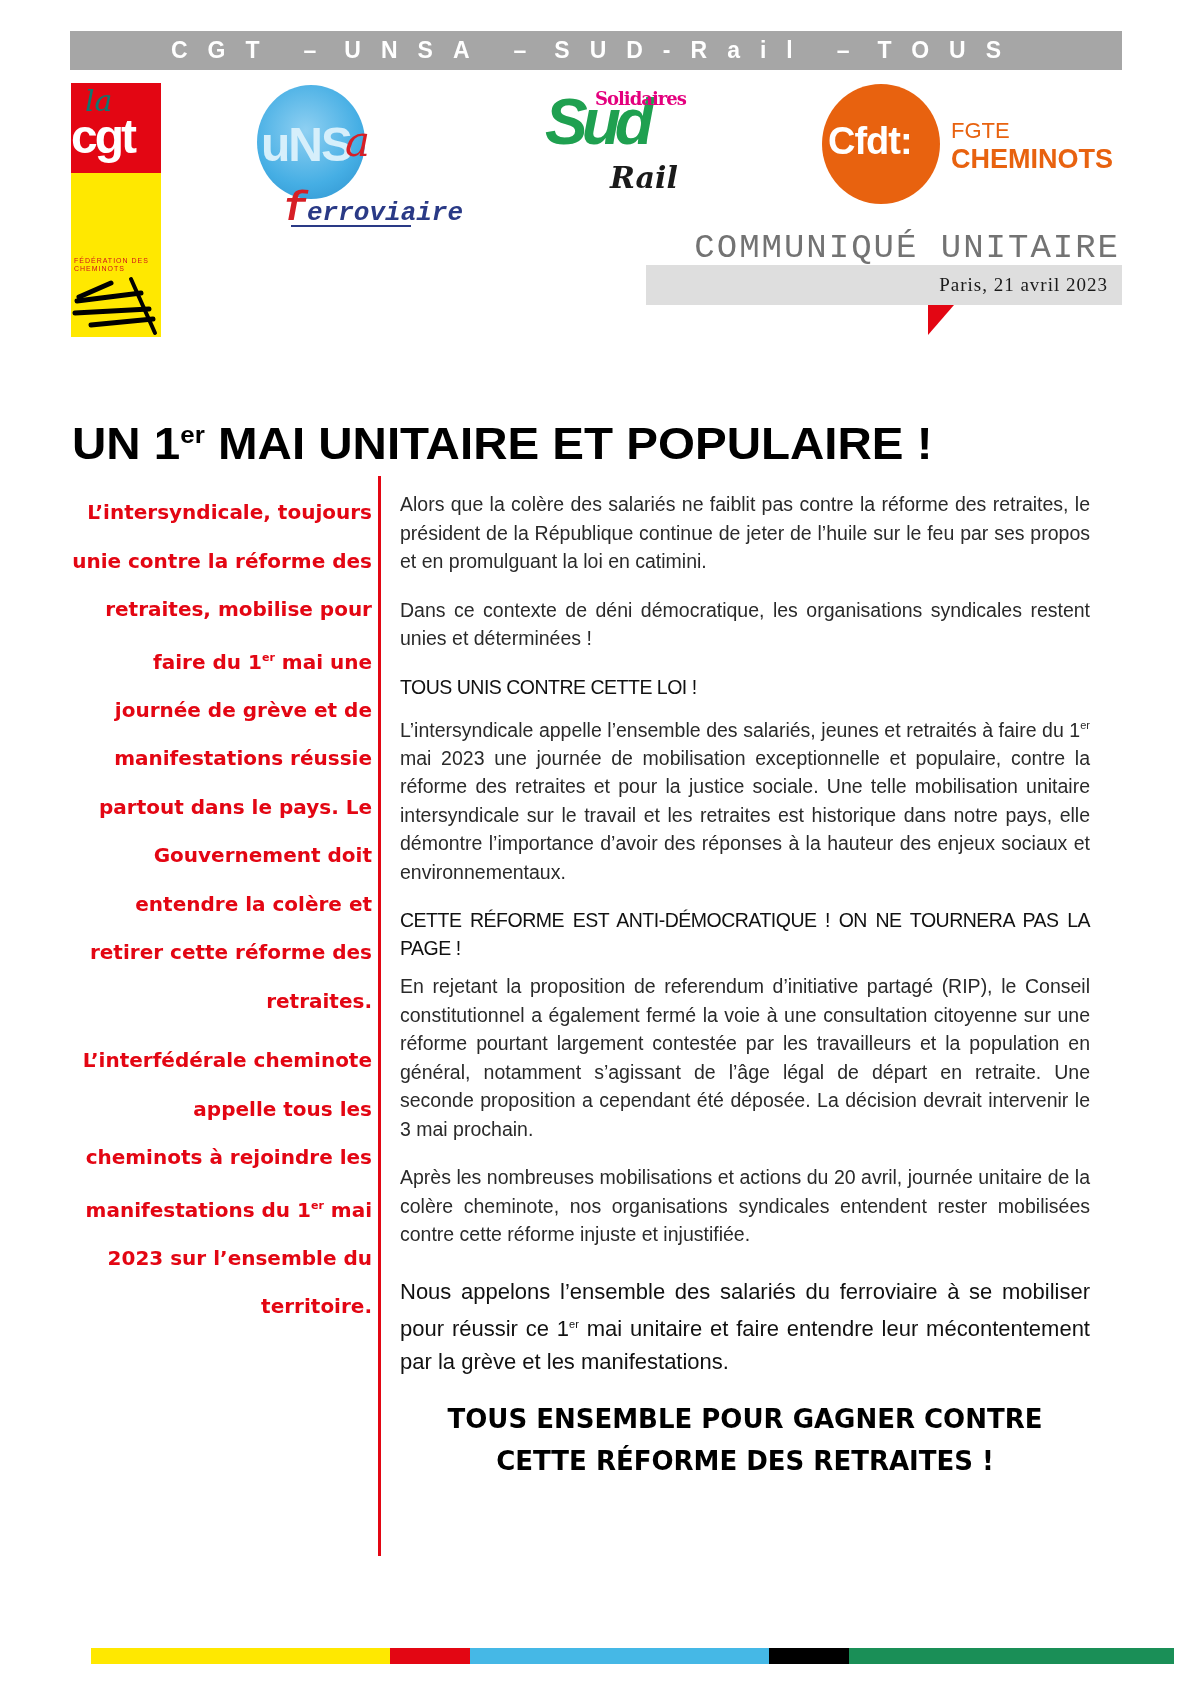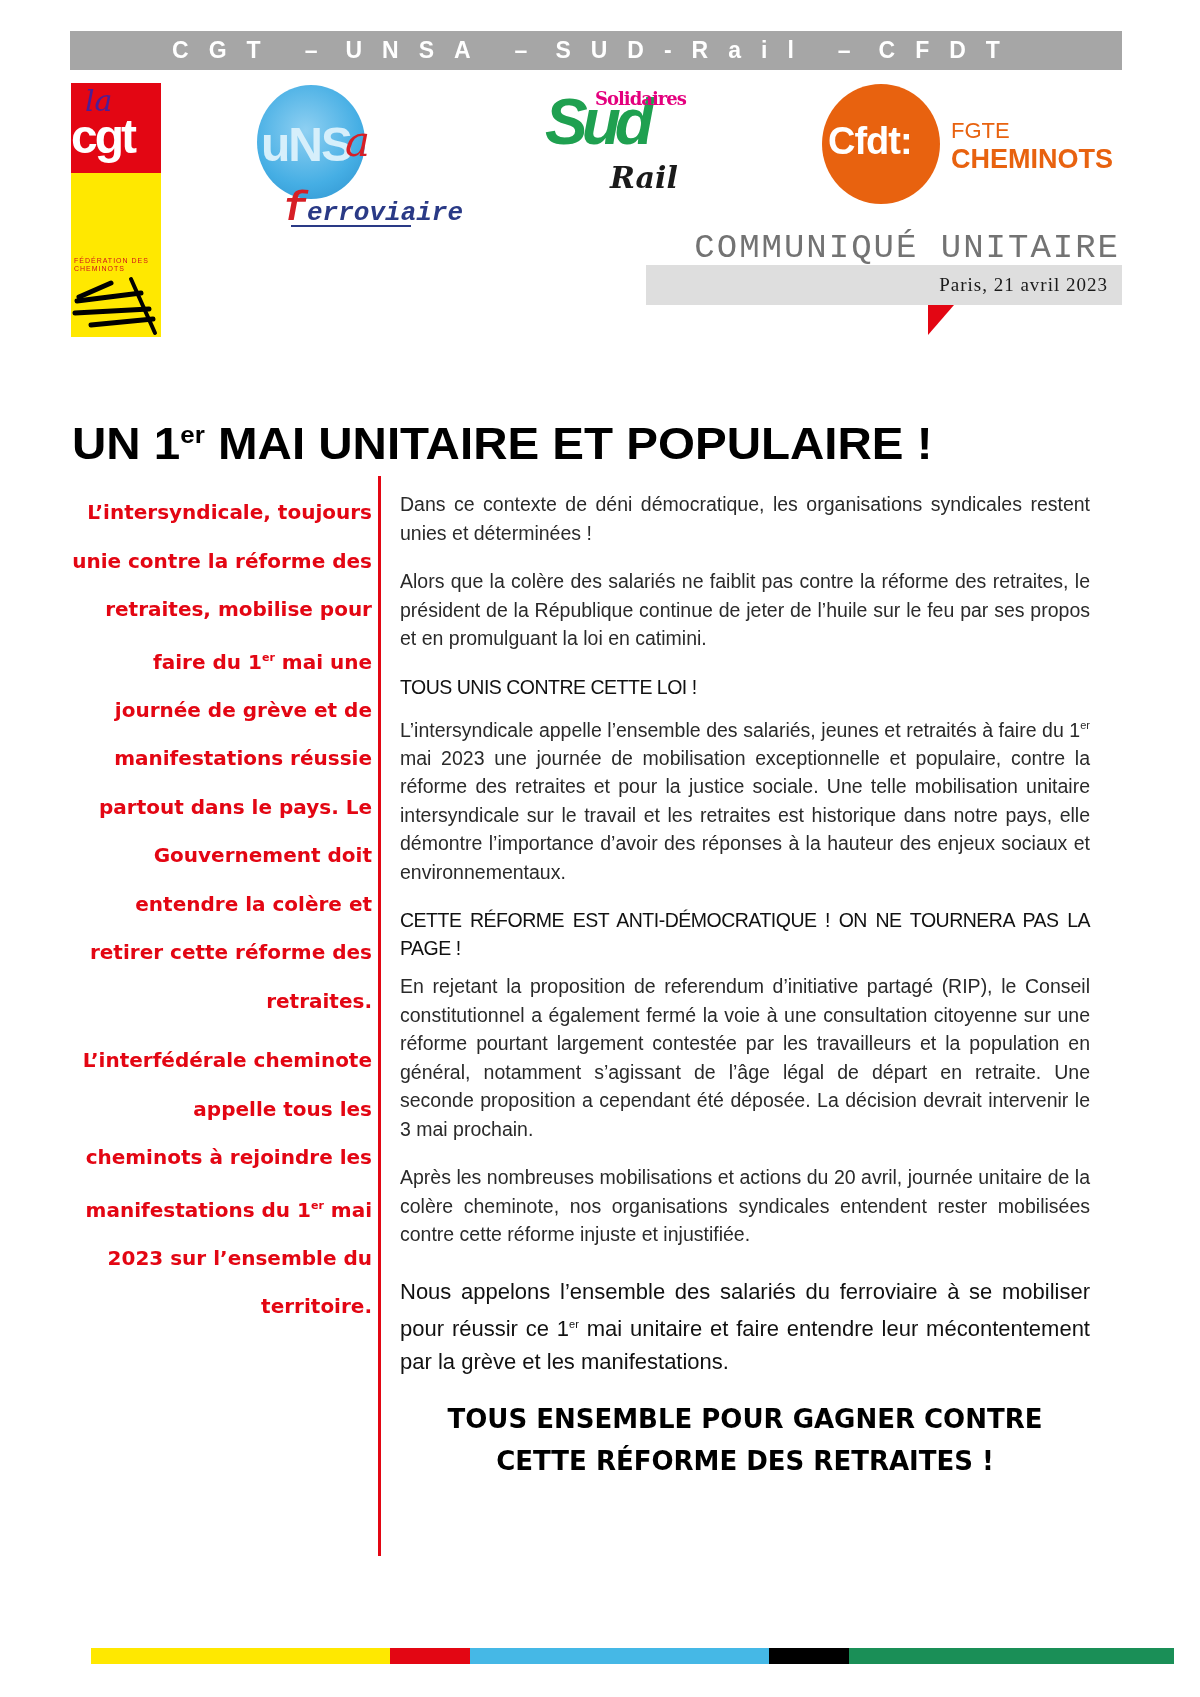--- a/index.html
+++ b/index.html
@@ -7,21 +7,21 @@
 
   .union-bar { position: absolute; left: 70px; top: 31px; width: 1052px; height: 39px; background: #a6a6a6;
     color: #ffffff; font-family: "Liberation Sans", sans-serif; font-weight: bold; font-size: 23px;
     display: flex; align-items: center; justify-content: center; letter-spacing: 0; }
   .union-bar .item { display: inline-block; letter-spacing: 20px; }
   .union-bar .sep { display: inline-block; margin: 0 28px 0 24px; }
 
   
   .cgt-logo { position: absolute; left: 71px; top: 83px; width: 90px; height: 254px; background: #ffe800; }
   .cgt-logo .top { position: absolute; left: 0; top: 0; width: 90px; height: 90px; background: #e30613; }
-  .cgt-logo .la { position: absolute; left: 14px; top: 0px; color: #4c1d95; font-family: "DejaVu Serif", serif; font-style: italic; font-size: 30px; }
+  .cgt-logo .la { position: absolute; left: 14px; top: 0px; color: #0f766e; font-family: "DejaVu Serif", serif; font-style: italic; font-size: 30px; }
   .cgt-logo .cgt { position: absolute; left: 0px; top: 30px; color: #ffffff; font-family: "Liberation Sans", sans-serif; font-weight: bold; font-size: 48px; letter-spacing: -3px; line-height: 1; }
   .cgt-logo .fed { position: absolute; left: 3px; top: 174px; width: 86px; color: #d0121b; font-size: 7px; line-height: 8px; letter-spacing: 1px; }
   .cgt-logo svg { position: absolute; left: 0; top: 192px; }
 
   
   .unsa-logo { position: absolute; left: 245px; top: 85px; width: 190px; height: 150px; }
   .unsa-logo .circle { position: absolute; left: 12px; top: 0; width: 108px; height: 114px; border-radius: 50%;
     background: radial-gradient(circle at 45% 40%, #8fd0f2 0%, #45aee4 60%, #2b8fcc 100%); }
   .unsa-logo .letters { position: absolute; left: 16px; top: 32px; font-size: 48px; font-weight: bold; color: #d6effb; font-family: "Liberation Sans", sans-serif; letter-spacing: -2px; }
   .unsa-logo .a { position: absolute; left: 100px; top: 32px; font-size: 42px; font-style: italic; color: #d61f26; font-family: "DejaVu Serif", serif; }
@@ -72,21 +72,21 @@
 </head>
 <body>
 
 <div class="union-bar">
   <span class="item">CGT</span>
   <span class="sep">–</span>
   <span class="item">UNSA</span>
   <span class="sep">–</span>
   <span class="item">SUD-Rail</span>
   <span class="sep">–</span>
-  <span class="item">CFDT</span>
+  <span class="item">TOUS</span>
 </div>
 
 <div class="cgt-logo">
   <div class="top"></div>
   <span class="la">la</span>
   <span class="cgt">cgt</span>
   <span class="fed">FÉDÉRATION DES CHEMINOTS</span>
   <svg width="90" height="62" viewBox="0 0 90 62">
     <path d="M8 22 L40 8" stroke="#000" stroke-width="5" stroke-linecap="round" fill="none"></path>
     <path d="M6 26 L70 18" stroke="#000" stroke-width="5" stroke-linecap="round" fill="none"></path>
@@ -126,22 +126,22 @@
 <h1 class="title"><span>UN 1</span><sup>er</sup><span> MAI UNITAIRE ET POPULAIRE !</span></h1>
 
 <div class="left-col">
   <p><span>L’intersyndicale, toujours unie contre la réforme des retraites, mobilise pour faire du 1</span><sup>er</sup><span> mai une journée de grève et de manifestations réussie partout dans le pays. Le Gouvernement doit entendre la colère et retirer cette réforme des retraites.</span></p>
   <p><span>L’interfédérale cheminote appelle tous les cheminots à rejoindre les manifestations du 1</span><sup>er</sup><span> mai 2023 sur l’ensemble du territoire.</span></p>
 </div>
 
 <div class="divider"></div>
 
 <div class="right-col">
+  <p>Alors que la colère des salariés ne faiblit pas contre la réforme des retraites, le président de la République continue de jeter de l’huile sur le feu par ses propos et en promulguant la loi en catimini.</p>
   <p>Dans ce contexte de déni démocratique, les organisations syndicales restent unies et déterminées !</p>
-  <p>Alors que la colère des salariés ne faiblit pas contre la réforme des retraites, le président de la République continue de jeter de l’huile sur le feu par ses propos et en promulguant la loi en catimini.</p>
   <h3>TOUS UNIS CONTRE CETTE LOI !</h3>
   <p><span>L’intersyndicale appelle l’ensemble des salariés, jeunes et retraités à faire du 1</span><sup>er</sup><span> mai 2023 une journée de mobilisation exceptionnelle et populaire, contre la réforme des retraites et pour la justice sociale. Une telle mobilisation unitaire intersyndicale sur le travail et les retraites est historique dans notre pays, elle démontre l’importance d’avoir des réponses à la hauteur des enjeux sociaux et environnementaux.</span></p>
   <h3>CETTE RÉFORME EST ANTI-DÉMOCRATIQUE ! ON NE TOURNERA PAS LA PAGE !</h3>
   <p>En rejetant la proposition de referendum d’initiative partagé (RIP), le Conseil constitutionnel a également fermé la voie à une consultation citoyenne sur une réforme pourtant largement contestée par les travailleurs et la population en général, notamment s’agissant de l’âge légal de départ en retraite. Une seconde proposition a cependant été déposée. La décision devrait intervenir le 3 mai prochain.</p>
   <p>Après les nombreuses mobilisations et actions du 20 avril, journée unitaire de la colère cheminote, nos organisations syndicales entendent rester mobilisées contre cette réforme injuste et injustifiée.</p>
   <p class="call"><span>Nous appelons l’ensemble des salariés du ferroviaire à se mobiliser pour réussir ce 1</span><sup>er</sup><span> mai unitaire et faire entendre leur mécontentement par la grève et les manifestations.</span></p>
   <div class="final">
     <div>TOUS ENSEMBLE POUR GAGNER CONTRE</div>
     <div>CETTE RÉFORME DES RETRAITES !</div>
   </div>

